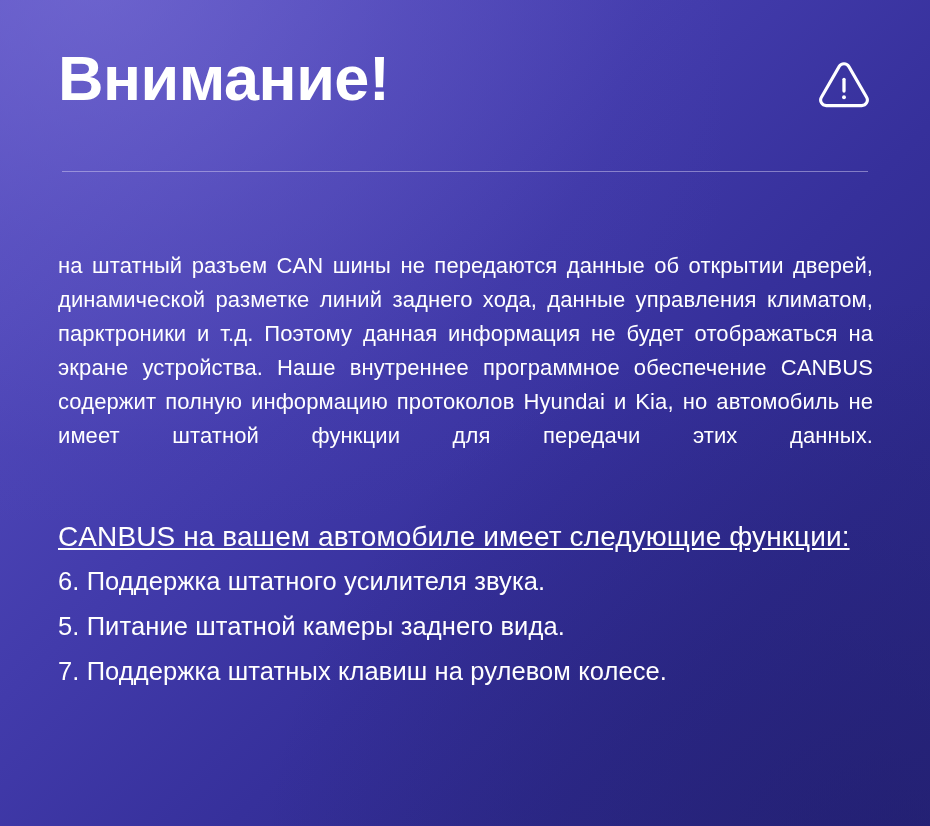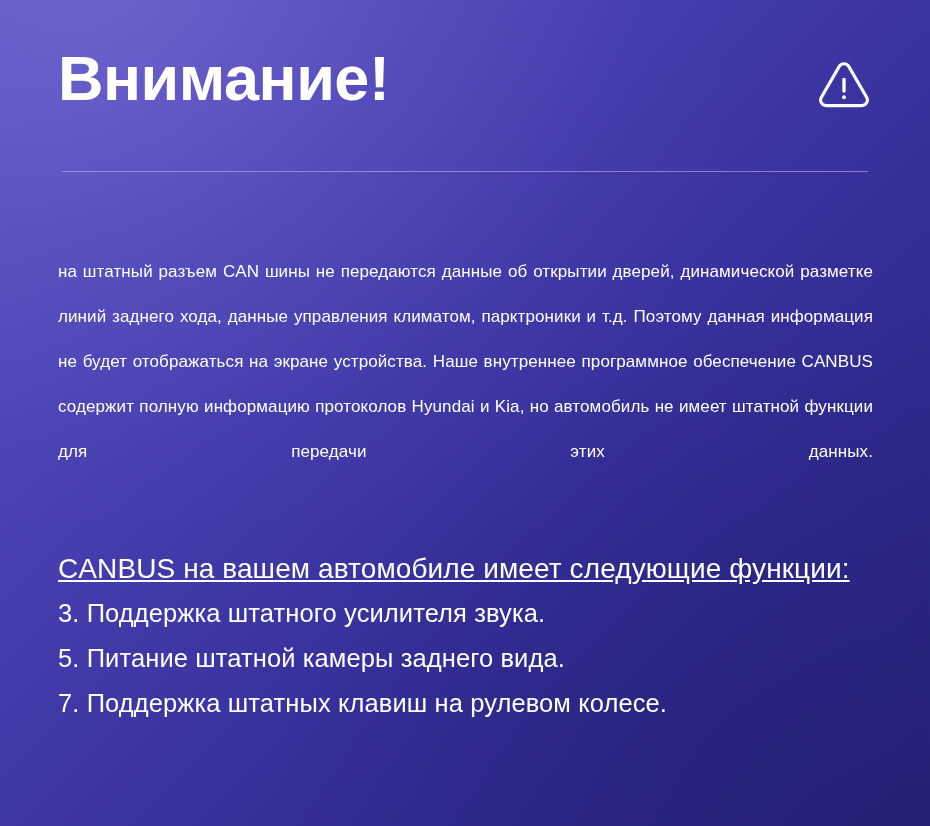--- a/index.html
+++ b/index.html
@@ -105,22 +105,22 @@
     background: rgba(215,208,245,0.48);
   }
 
   
   .body-copy {
     padding-top: 34px;
     color: #ffffff;
   }
 
   .para {
-    font-size: 17px;
-    line-height: 45px;
+    font-size: 22px;
+    line-height: 34px;
     letter-spacing: 0.1px;
     text-align: justify;
     text-justify: inter-word;
     width: 815px;
   }
 
   .para-justified { text-align: justify; }
   .para-justified::after {
     content: "";
     display: inline-block;
@@ -170,20 +170,20 @@
       <div class="divider"></div>
     </div>
 
     <div class="body-copy">
 
       <p class="para para-justified">на штатный разъем CAN шины не передаются данные об открытии дверей, динамической разметке линий заднего хода, данные управления климатом, парктроники и т.д. Поэтому данная информация не будет отображаться на экране устройства. Наше внутреннее программное обеспечение CANBUS содержит полную информацию протоколов Hyundai и Kia, но автомобиль не имеет штатной функции для передачи этих данных.</p>
 
       <div class="list-block">
         <div class="list-intro">CANBUS на вашем автомобиле имеет следующие функции:</div>
 
-        <div class="list-item">3. Поддержка штатного усилителя звука.</div>
+        <div class="list-item">6. Поддержка штатного усилителя звука.</div>
         <div class="list-item">5. Питание штатной камеры заднего вида.</div>
         <div class="list-item">7. Поддержка штатных клавиш на рулевом колесе.</div>
       </div>
 
     </div>
   </div>
 </div>
 
 </body></html>

